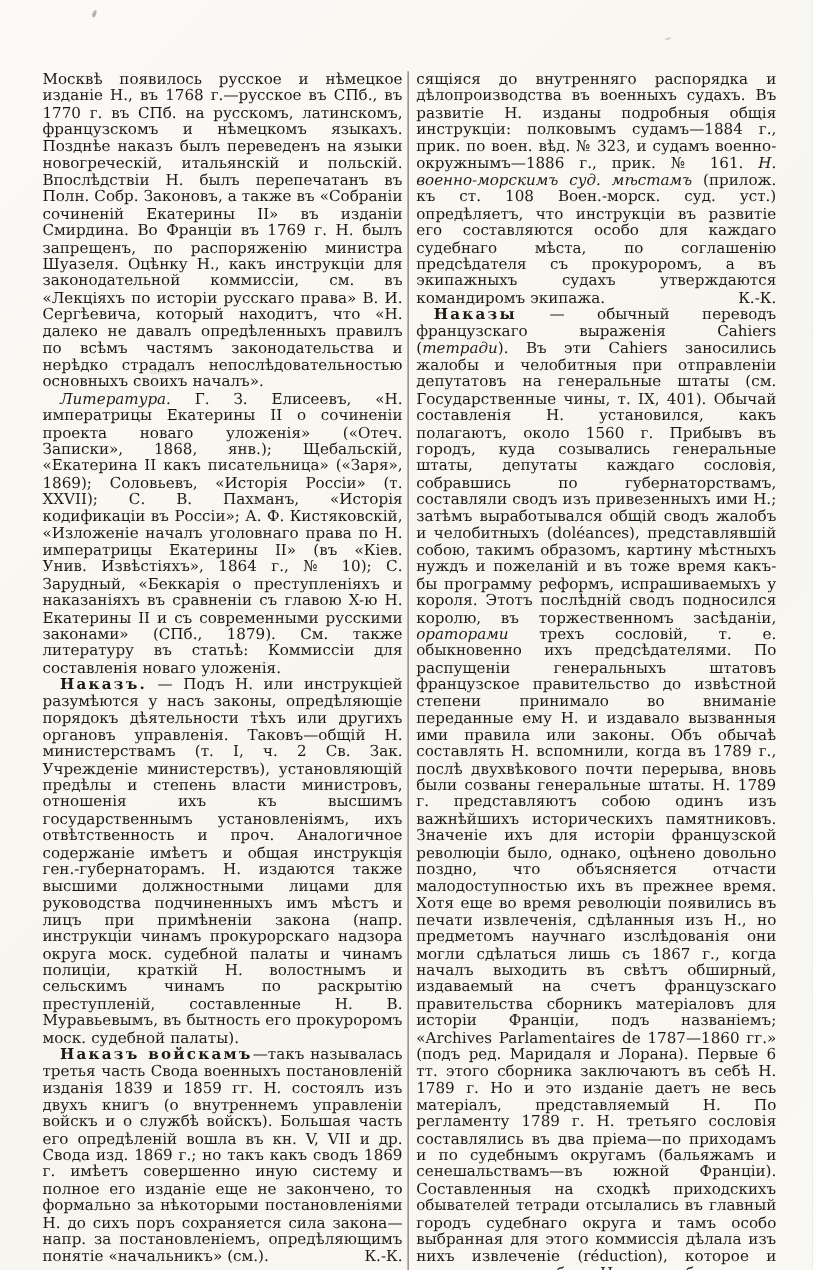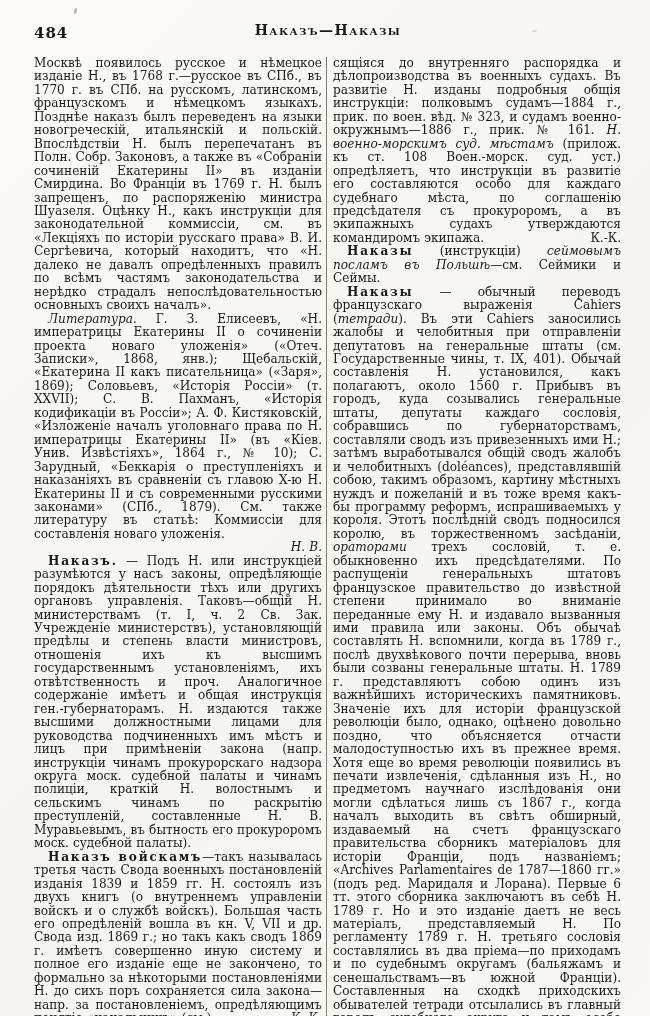--- a/index.html
+++ b/index.html
@@ -87,33 +87,27 @@
   .artifact.a3 { left: 120px; top: 296px; width: 26px; height: 2px; transform: rotate(-6deg); opacity:.35; border-radius: 2px; }
 </style>
 </head>
 <body>
 
 <div class="page">
   <span class="artifact a1"></span>
   <span class="artifact a2"></span>
   <span class="artifact a3"></span>
 
-  <div class="header">
-    <span class="page-number">484</span>
-    <span class="running-title">Наказъ—Наказы</span>
-  </div>
 
   <div class="columns">
     <div class="col" id="col-left">
         <div class="para"><span class="run normal">Москвѣ появилось русское и нѣмецкое изданіе Н., въ 1768 г.—русское въ СПб., въ 1770 г. въ СПб. на русскомъ, латинскомъ, французскомъ и нѣмецкомъ языкахъ. Позднѣе наказъ былъ переведенъ на языки новогреческій, итальянскій и польскій. Впослѣдствіи Н. былъ перепечатанъ въ Полн. Собр. Законовъ, а также въ «Собраніи сочиненій Екатерины II» въ изданіи Смирдина. Во Франціи въ 1769 г. Н. былъ запрещенъ, по распоряженію министра Шуазеля. Оцѣнку Н., какъ инструкціи для законодательной коммиссіи, см. въ «Лекціяхъ по исторіи русскаго права» В. И. Сергѣевича, который находитъ, что «Н. далеко не давалъ опредѣленныхъ правилъ по всѣмъ частямъ законодательства и нерѣдко страдалъ непослѣдовательностью основныхъ своихъ началъ».</span></div>
         <div class="para indent"><span class="run italic">Литература.</span><span class="run normal"> Г. З. Елисеевъ, «Н. императрицы Екатерины II о сочиненіи проекта новаго уложенія» («Отеч. Записки», 1868, янв.); Щебальскій, «Екатерина II какъ писательница» («Заря», 1869); Соловьевъ, «Исторія Россіи» (т. XXVII); С. В. Пахманъ, «Исторія кодификаціи въ Россіи»; А. Ф. Кистяковскій, «Изложеніе началъ уголовнаго права по Н. императрицы Екатерины II» (въ «Кіев. Унив. Извѣстіяхъ», 1864 г., № 10); С. Зарудный, «Беккарія о преступленіяхъ и наказаніяхъ въ сравненіи съ главою X-ю Н. Екатерины II и съ современными русскими законами» (СПб., 1879). См. также литературу въ статьѣ: Коммиссіи для составленія новаго уложенія.</span></div>
-        <div class="para right"><span class="run italic">Н. В.</span></div>
         <div class="para indent"><span class="run bold">Наказъ.</span><span class="run normal"> — Подъ Н. или инструкціей разумѣются у насъ законы, опредѣляющіе порядокъ дѣятельности тѣхъ или другихъ органовъ управленія. Таковъ—общій Н. министерствамъ (т. I, ч. 2 Св. Зак. Учрежденіе министерствъ), установляющій предѣлы и степень власти министровъ, отношенія ихъ къ высшимъ государственнымъ установленіямъ, ихъ отвѣтственность и проч. Аналогичное содержаніе имѣетъ и общая инструкція ген.-губернаторамъ. Н. издаются также высшими должностными лицами для руководства подчиненныхъ имъ мѣстъ и лицъ при примѣненіи закона (напр. инструкціи чинамъ прокурорскаго надзора округа моск. судебной палаты и чинамъ полиціи, краткій Н. волостнымъ и сельскимъ чинамъ по раскрытію преступленій, составленные Н. В. Муравьевымъ, въ бытность его прокуроромъ моск. судебной палаты).</span></div>
         <div class="para indent"><span class="run bold">Наказъ войскамъ</span><span class="run normal">—такъ называлась третья часть Свода военныхъ постановленій изданія 1839 и 1859 гг. Н. состоялъ изъ двухъ книгъ (о внутреннемъ управленіи войскъ и о службѣ войскъ). Большая часть его опредѣленій вошла въ кн. V, VII и др. Свода изд. 1869 г.; но такъ какъ сводъ 1869 г. имѣетъ совершенно иную систему и полное его изданіе еще не закончено, то формально за нѣкоторыми постановленіями Н. до сихъ поръ сохраняется сила закона—напр. за постановленіемъ, опредѣляющимъ понятіе «начальникъ» (см.).</span><span class="sig">К.-К.</span></div>
       </div>
     <div class="divider"></div>
     <div class="col" id="col-right">
         <div class="para"><span class="run normal">сящіяся до внутренняго распорядка и дѣлопроизводства въ военныхъ судахъ. Въ развитіе Н. изданы подробныя общія инструкціи: полковымъ судамъ—1884 г., прик. по воен. вѣд. № 323, и судамъ военно-окружнымъ—1886 г., прик. № 161. </span><span class="run italic">Н. военно-морскимъ суд. мѣстамъ</span><span class="run normal"> (прилож. къ ст. 108 Воен.-морск. суд. уст.) опредѣляетъ, что инструкціи въ развитіе его составляются особо для каждаго судебнаго мѣста, по соглашенію предсѣдателя съ прокуроромъ, а въ экипажныхъ судахъ утверждаются командиромъ экипажа.</span><span class="sig">К.-К.</span></div>
-        <div class="para indent"><span class="run bold">Наказы</span><span class="run normal"> (инструкціи) </span><span class="run italic">сеймовымъ посламъ въ Польшѣ</span><span class="run normal">—см. Сеймики и Сеймы.</span></div>
         <div class="para indent"><span class="run bold">Наказы</span><span class="run normal"> — обычный переводъ французскаго выраженія Cahiers (</span><span class="run italic">тетради</span><span class="run normal">). Въ эти Cahiers заносились жалобы и челобитныя при отправленіи депутатовъ на генеральные штаты (см. Государственные чины, т. IX, 401). Обычай составленія Н. установился, какъ полагаютъ, около 1560 г. Прибывъ въ городъ, куда созывались генеральные штаты, депутаты каждаго сословія, собравшись по губернаторствамъ, составляли сводъ изъ привезенныхъ ими Н.; затѣмъ выработывался общій сводъ жалобъ и челобитныхъ (doléances), представлявшій собою, такимъ образомъ, картину мѣстныхъ нуждъ и пожеланій и въ тоже время какъ-бы программу реформъ, испрашиваемыхъ у короля. Этотъ послѣдній сводъ подносился королю, въ торжественномъ засѣданіи, </span><span class="run italic">ораторами</span><span class="run normal"> трехъ сословій, т. е. обыкновенно ихъ предсѣдателями. По распущеніи генеральныхъ штатовъ французское правительство до извѣстной степени принимало во вниманіе переданные ему Н. и издавало вызванныя ими правила или законы. Объ обычаѣ составлять Н. вспомнили, когда въ 1789 г., послѣ двухвѣкового почти перерыва, вновь были созваны генеральные штаты. Н. 1789 г. представляютъ собою одинъ изъ важнѣйшихъ историческихъ памятниковъ. Значеніе ихъ для исторіи французской революціи было, однако, оцѣнено довольно поздно, что объясняется отчасти малодоступностью ихъ въ прежнее время. Хотя еще во время революціи появились въ печати извлеченія, сдѣланныя изъ Н., но предметомъ научнаго изслѣдованія они могли сдѣлаться лишь съ 1867 г., когда началъ выходить въ свѣтъ обширный, издаваемый на счетъ французскаго правительства сборникъ матеріаловъ для исторіи Франціи, подъ названіемъ; «Archives Parlamentaires de 1787—1860 гг.» (подъ ред. Маридаля и Лорана). Первые 6 тт. этого сборника заключаютъ въ себѣ Н. 1789 г. Но и это изданіе даетъ не весь матеріалъ, представляемый Н. По регламенту 1789 г. Н. третьяго сословія составлялись въ два пріема—по приходамъ и по судебнымъ округамъ (бальяжамъ и сенешальствамъ—въ южной Франціи). Составленныя на сходкѣ приходскихъ обывателей тетради отсылались въ главный городъ судебнаго округа и тамъ особо выбранная для этого коммиссія дѣлала изъ нихъ извлеченіе (réduction), которое и представляло собою Н. всего бальяжа и предназначалось для депутатовъ генеральныхъ штатовъ. Что касается до духовенства и дворянства, то они собирались въ главныхъ го-</span></div>
       </div>
   </div>
 </div>
 
 </body></html>

